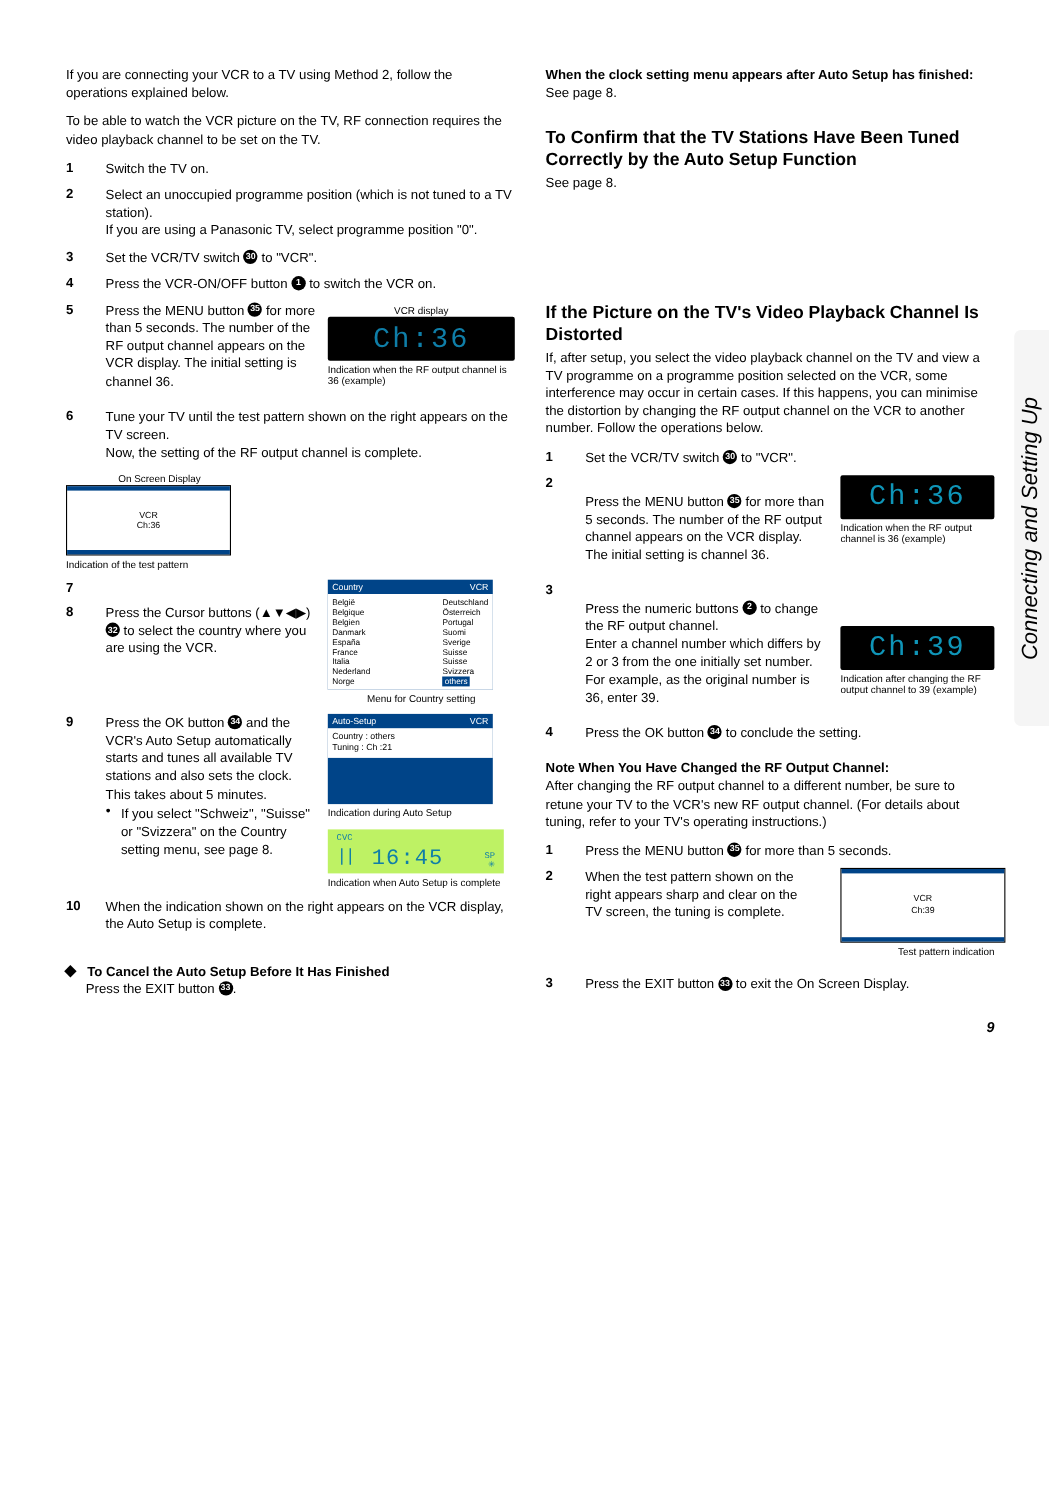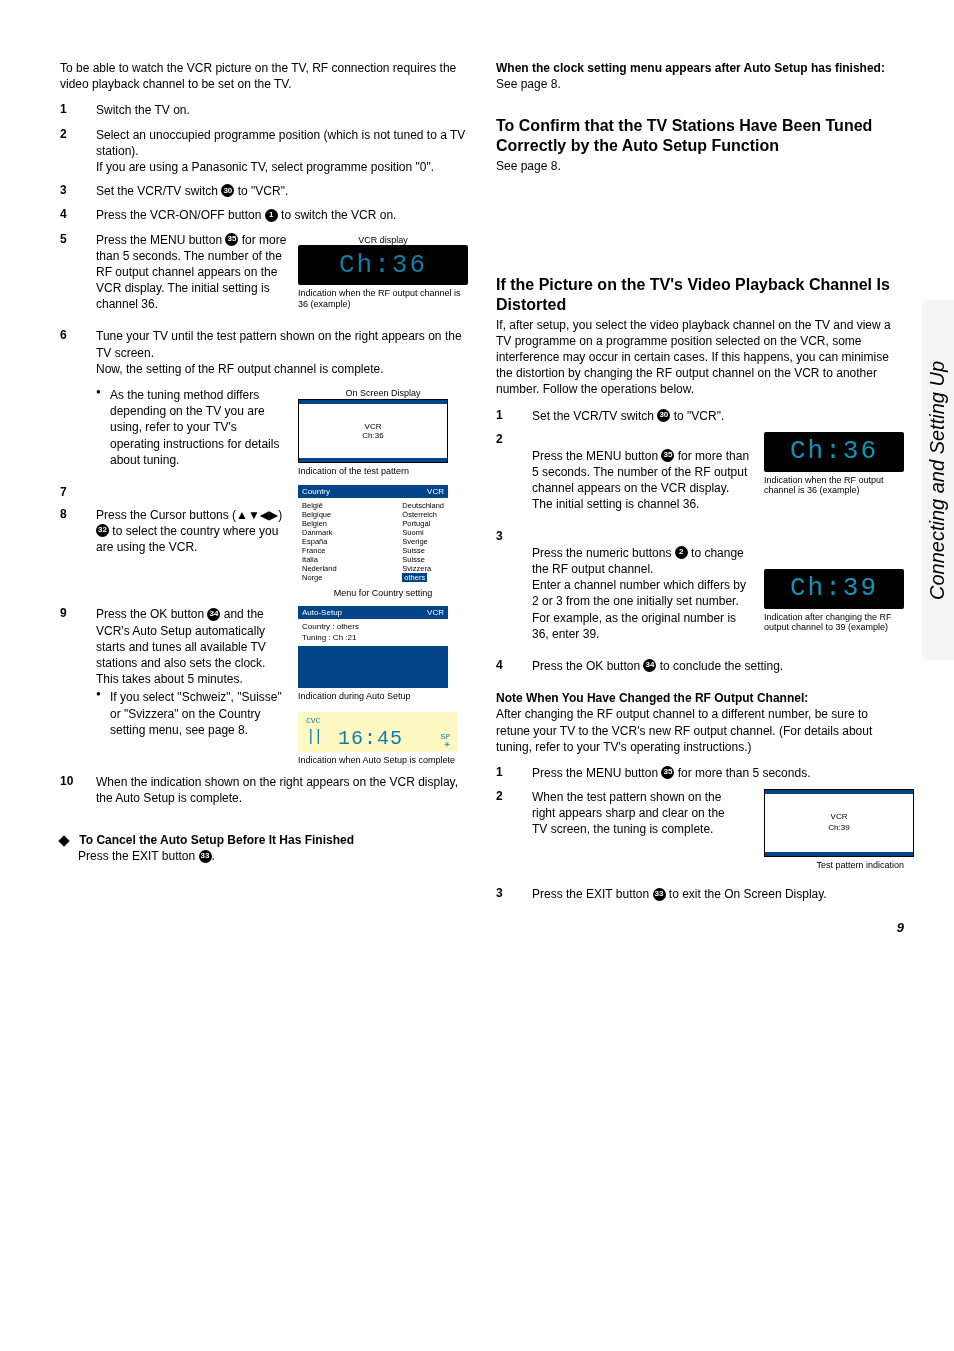--- a/index.html
+++ b/index.html
@@ -25,21 +25,21 @@
   .seg.wide { color: #0f95b8; }
   .screen-label { color: #fff; font-size: 8px; padding: 2px 4px; display: flex; justify-content: space-between; }
   .country-list { display: flex; justify-content: space-between; font-size: 7.5px; background: #fff; color: #000; padding: 3px 4px; }
   .country-list ul { list-style: none; }
   .auto-setup-box { background: #004488; width: 150px; font-size: 8px; color: #fff; }
   .auto-setup-box .rows { background: #fff; color: #000; padding: 3px 4px; line-height: 1.3; }
   .blank { height: 42px; }
   .diamond { display: inline-block; transform: rotate(45deg); width: 8px; height: 8px; background: #000; margin-right: 8px; vertical-align: middle; }
   .badge { display: inline-flex; align-items: center; justify-content: center; width: 13px; height: 13px; border-radius: 50%; background: #000; color: #fff; font-size: 8px; font-weight: bold; vertical-align: middle; position: relative; top: -1px; }
   .pagenum { position: absolute; bottom: 16px; right: 50px; font-style: italic; font-weight: bold; font-size: 13px; }
-  .vcr-time { background:#fef9c3; color:#0f7ea8; height:40px; width:160px; position:relative; font-family:"Courier New",monospace;padding-left:24px; }
+  .vcr-time { background:#bef264; color:#0f7ea8; height:40px; width:160px; position:relative; font-family:"Courier New",monospace;padding-left:24px; }
   .vcr-time .cvc{ position:absolute; left:8px; top:4px; font-size:8px;}
   .vcr-time .sp{ position:absolute; right:8px; top:20px; font-size:8px;}
   .vcr-time .bars{ position:absolute; left:8px; bottom:6px; font-size:16px; letter-spacing:-2px;}
   .vcr-time .time{ position:absolute; left:40px; bottom:2px; font-size:20px; letter-spacing:1px;}
   .vcr-time .star{ position:absolute; right:8px; bottom:2px; font-size:10px;}
   .tv-box { width:150px; background:#fff; border:1px solid #000; }
   .tv-box .bar { background:#004488; height:4px; }
   .tv-box .mid { text-align:center; font-size:8px; padding: 18px 0; }
   .others-hl { background:#004488; color:#fff; padding:0 2px; }
   .bold { font-weight: bold; }
@@ -49,20 +49,21 @@
 
 <div class="page">
 
   <div class="side-tab">
     <span>Connecting and Setting Up</span>
   </div>
 
   <div class="cols">
 
     <div class="col">
+      <p>If you are connecting your VCR to a TV using Method 2, follow the operations explained below.</p>
       <p>To be able to watch the VCR picture on the TV, RF connection requires the video playback channel to be set on the TV.</p>
 
       <div class="step">
         <div class="num">1</div>
         <div class="txt">Switch the TV on.</div>
       </div>
 
       <div class="step">
         <div class="num">2</div>
         <div class="txt" style="white-space:pre-line">Select an unoccupied programme position (which is not tuned to a TV station).
@@ -99,25 +100,20 @@
         </div>
       </div>
 
       <div class="step">
         <div class="num">6</div>
         <div class="txt" style="white-space:pre-line">Tune your TV until the test pattern shown on the right appears on the TV screen.
 Now, the setting of the RF output channel is complete.</div>
       </div>
 
       <div class="subcols">
-        <div class="left">
-          <div class="step" style="margin-left:36px">
-            <div class="txt bullet">As the tuning method differs depending on the TV you are using, refer to your TV's operating instructions for details about tuning.</div>
-          </div>
-        </div>
         <div class="right">
           <div class="caption" style="text-align:center">On Screen Display</div>
           <div class="tv-box">
             <div class="bar"></div>
             <div class="mid">
               <div>VCR</div>
               <div>Ch:36</div>
             </div>
             <div class="bar"></div>
           </div>

